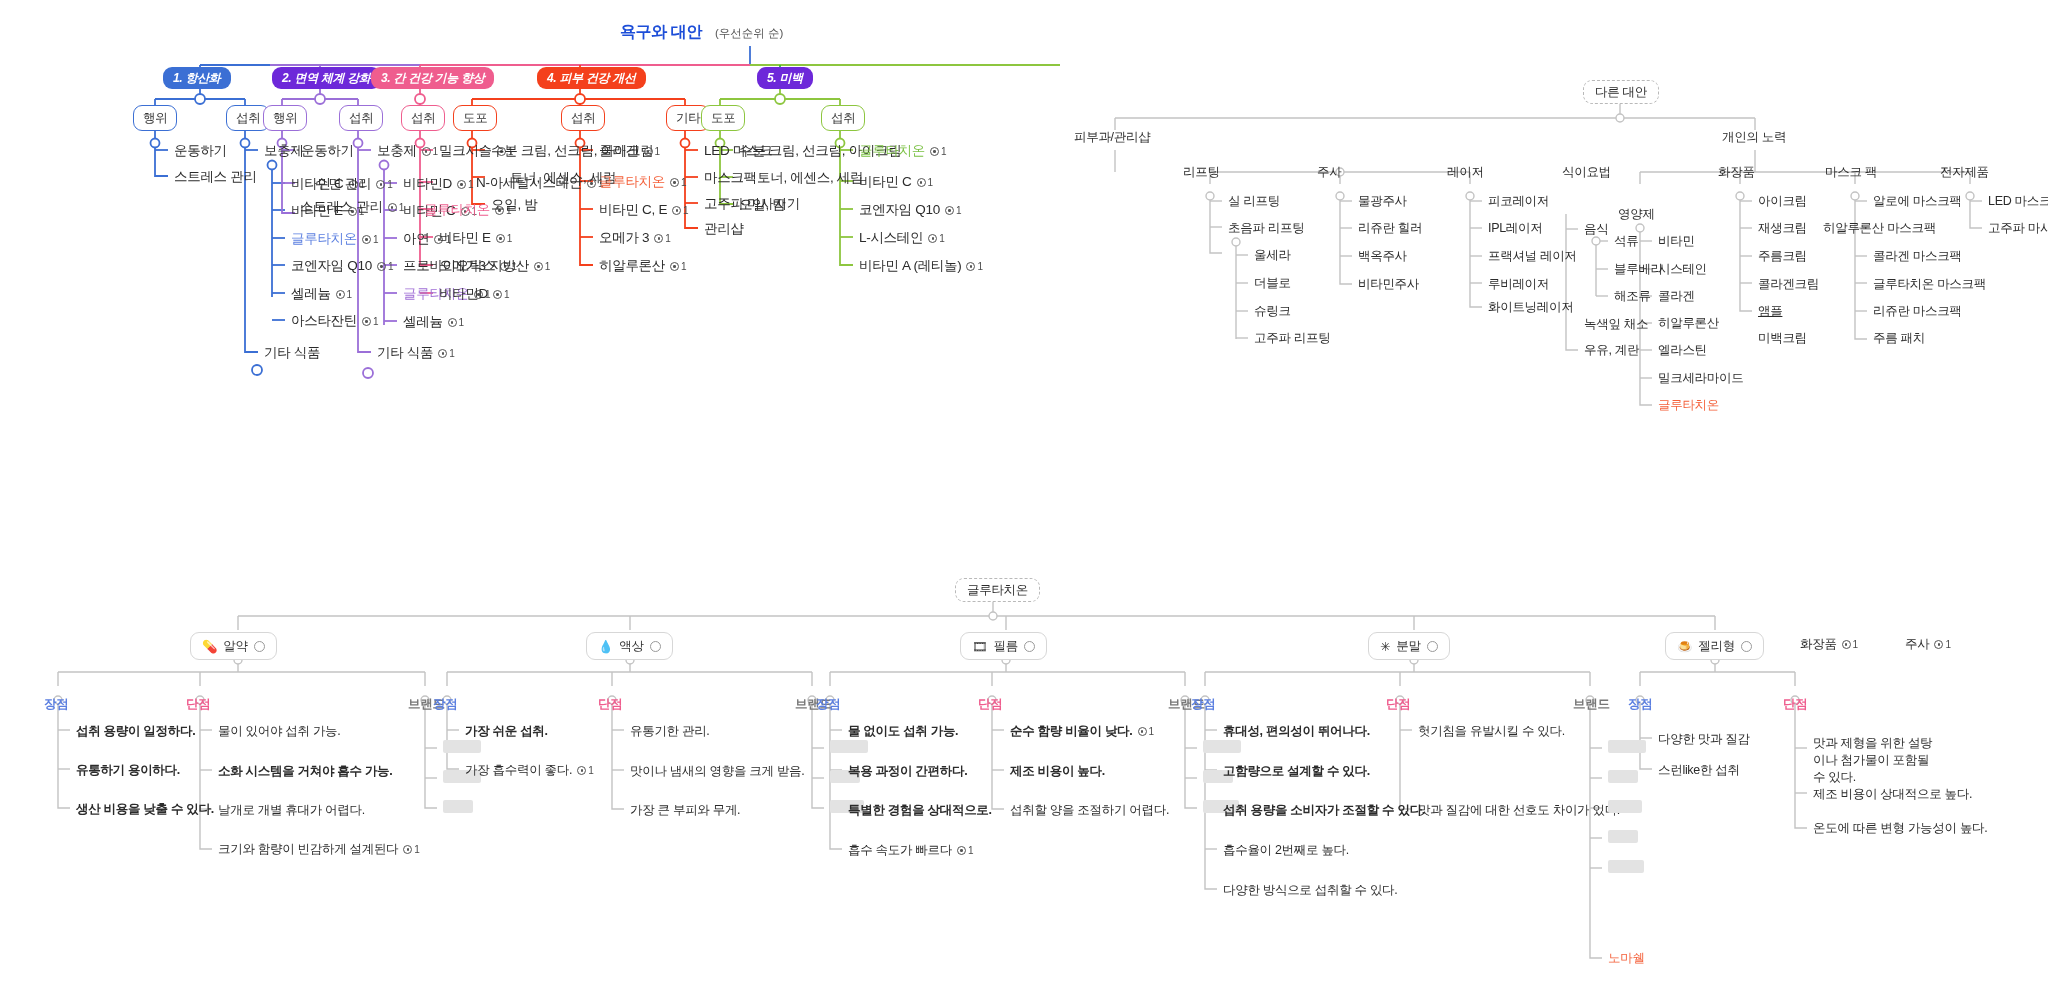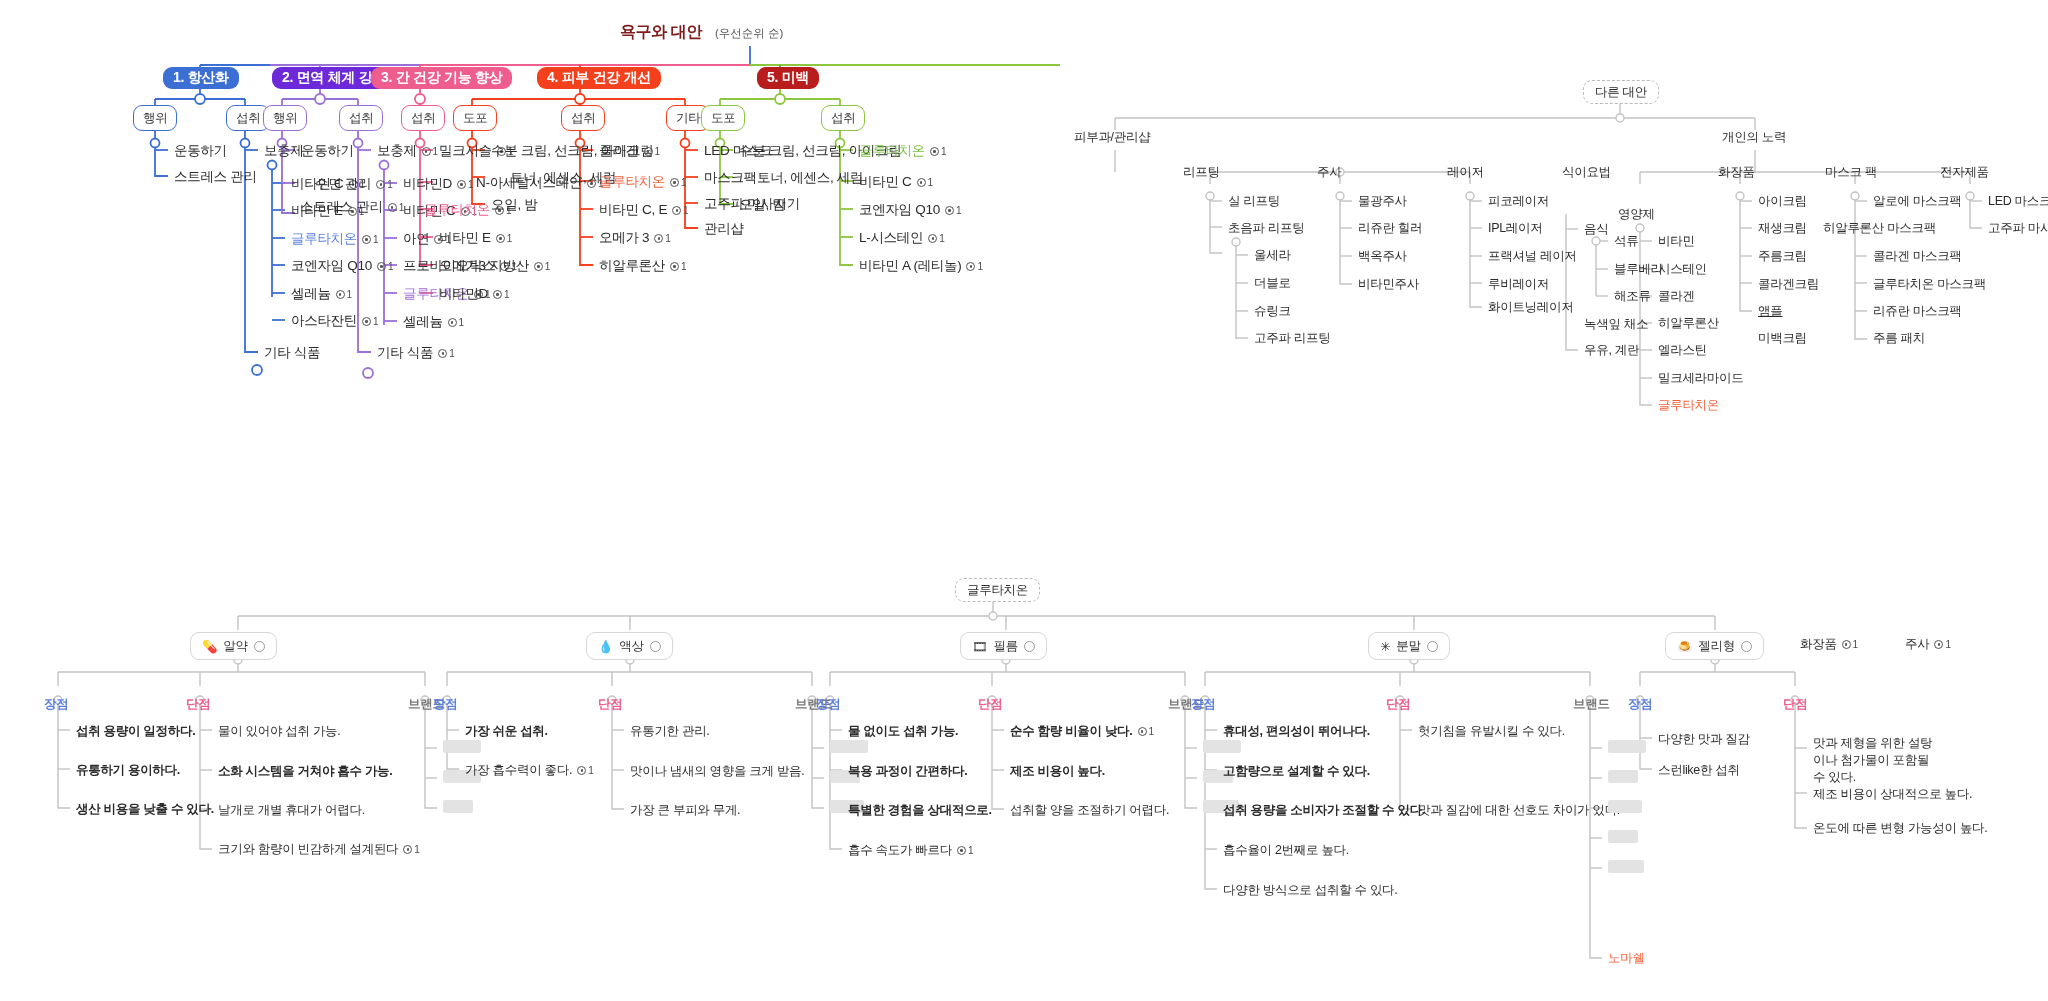--- a/index.html
+++ b/index.html
@@ -18,27 +18,27 @@
   
   .lbl { position:absolute; white-space:nowrap; font-size:13.5px; line-height:1.25; letter-spacing:-0.3px; }
   .lbl.sm  { font-size:12.5px; }
   .cnt { font-size:10px; color:#4a4a4a; margin-left:5px; letter-spacing:0; }
   .cnt .ic { display:inline-block; width:9px; height:9px; border:1.2px solid #555; border-radius:50%;
              position:relative; vertical-align:-1px; margin-right:2px; }
   .cnt .ic::after { content:""; position:absolute; left:2.4px; top:2.4px; width:2.4px; height:2.4px;
              background:#555; border-radius:50%; }
 
   
-  .root-title { position:absolute; font-size:16px; font-weight:bold; color:#7f1d1d; letter-spacing:-0.4px; }
+  .root-title { position:absolute; font-size:16px; font-weight:bold; color:#1d4ed8; letter-spacing:-0.4px; }
   .root-sub   { position:absolute; font-size:11.5px; color:#555; }
 
   
-  .pill { position:absolute; border-radius:9px; color:#fff; font-size:14px; font-weight:bold;
+  .pill { position:absolute; border-radius:9px; color:#fff; font-size:12px; font-weight:bold;
           display:flex; align-items:center; justify-content:center; letter-spacing:-0.3px;
-          padding:0 10px; height:22px; }
+          padding:0 10px; height:22px;font-style:italic; }
 
   
   .box { position:absolute; border-radius:9px; background:#fff; border:1.6px solid #ccc;
          font-size:12.5px; display:flex; align-items:center; justify-content:center;
          height:26px; padding:0 9px; color:#333; letter-spacing:-0.3px; }
 
   
   .cap { position:absolute; border-radius:9px; background:#fff; border:1.4px solid #d7d7d7;
          height:28px; display:flex; align-items:center; gap:6px; padding:0 11px;
          font-size:12.5px; color:#333; letter-spacing:-0.3px; }
@@ -373,21 +373,21 @@
     <circle cx="1795" cy="700" r="4" fill="#fff" stroke="#c3c3c3" stroke-width="1.4"></circle>
   </svg>
 
   <div class="root-title" style="left:620px;top:22px;">욕구와 대안</div>
   <div class="root-sub" style="left:715px;top:26px;">(우선순위 순)</div>
 
   <div class="pill" style="left:163px;top:67px;background:#3b6fd4;">1. 항산화</div>
   <div class="pill" style="left:272px;top:67px;background:#6d28d9;">2. 면역 체계 강화</div>
   <div class="pill" style="left:371px;top:67px;background:#ef5d8e;">3. 간 건강 기능 향상</div>
   <div class="pill" style="left:537px;top:67px;background:#f4401c;">4. 피부 건강 개선</div>
-  <div class="pill" style="left:757px;top:67px;background:#b91c1c;">5. 미백</div>
+  <div class="pill" style="left:757px;top:67px;background:#6d28d9;">5. 미백</div>
 
   <div class="box" style="left:133px;top:105px;border-color:#3b6fd4;">행위</div>
   <div class="box" style="left:226px;top:105px;border-color:#3b6fd4;">섭취</div>
   <div class="box" style="left:263px;top:105px;border-color:#9b6fd8;">행위</div>
   <div class="box" style="left:339px;top:105px;border-color:#9b6fd8;">섭취</div>
   <div class="box" style="left:401px;top:105px;border-color:#ef5d8e;">섭취</div>
   <div class="box" style="left:453px;top:105px;border-color:#f4401c;">도포</div>
   <div class="box" style="left:561px;top:105px;border-color:#f4401c;">섭취</div>
   <div class="box" style="left:666px;top:105px;border-color:#f4401c;">기타</div>
   <div class="box" style="left:701px;top:105px;border-color:#8dc63f;">도포</div>

